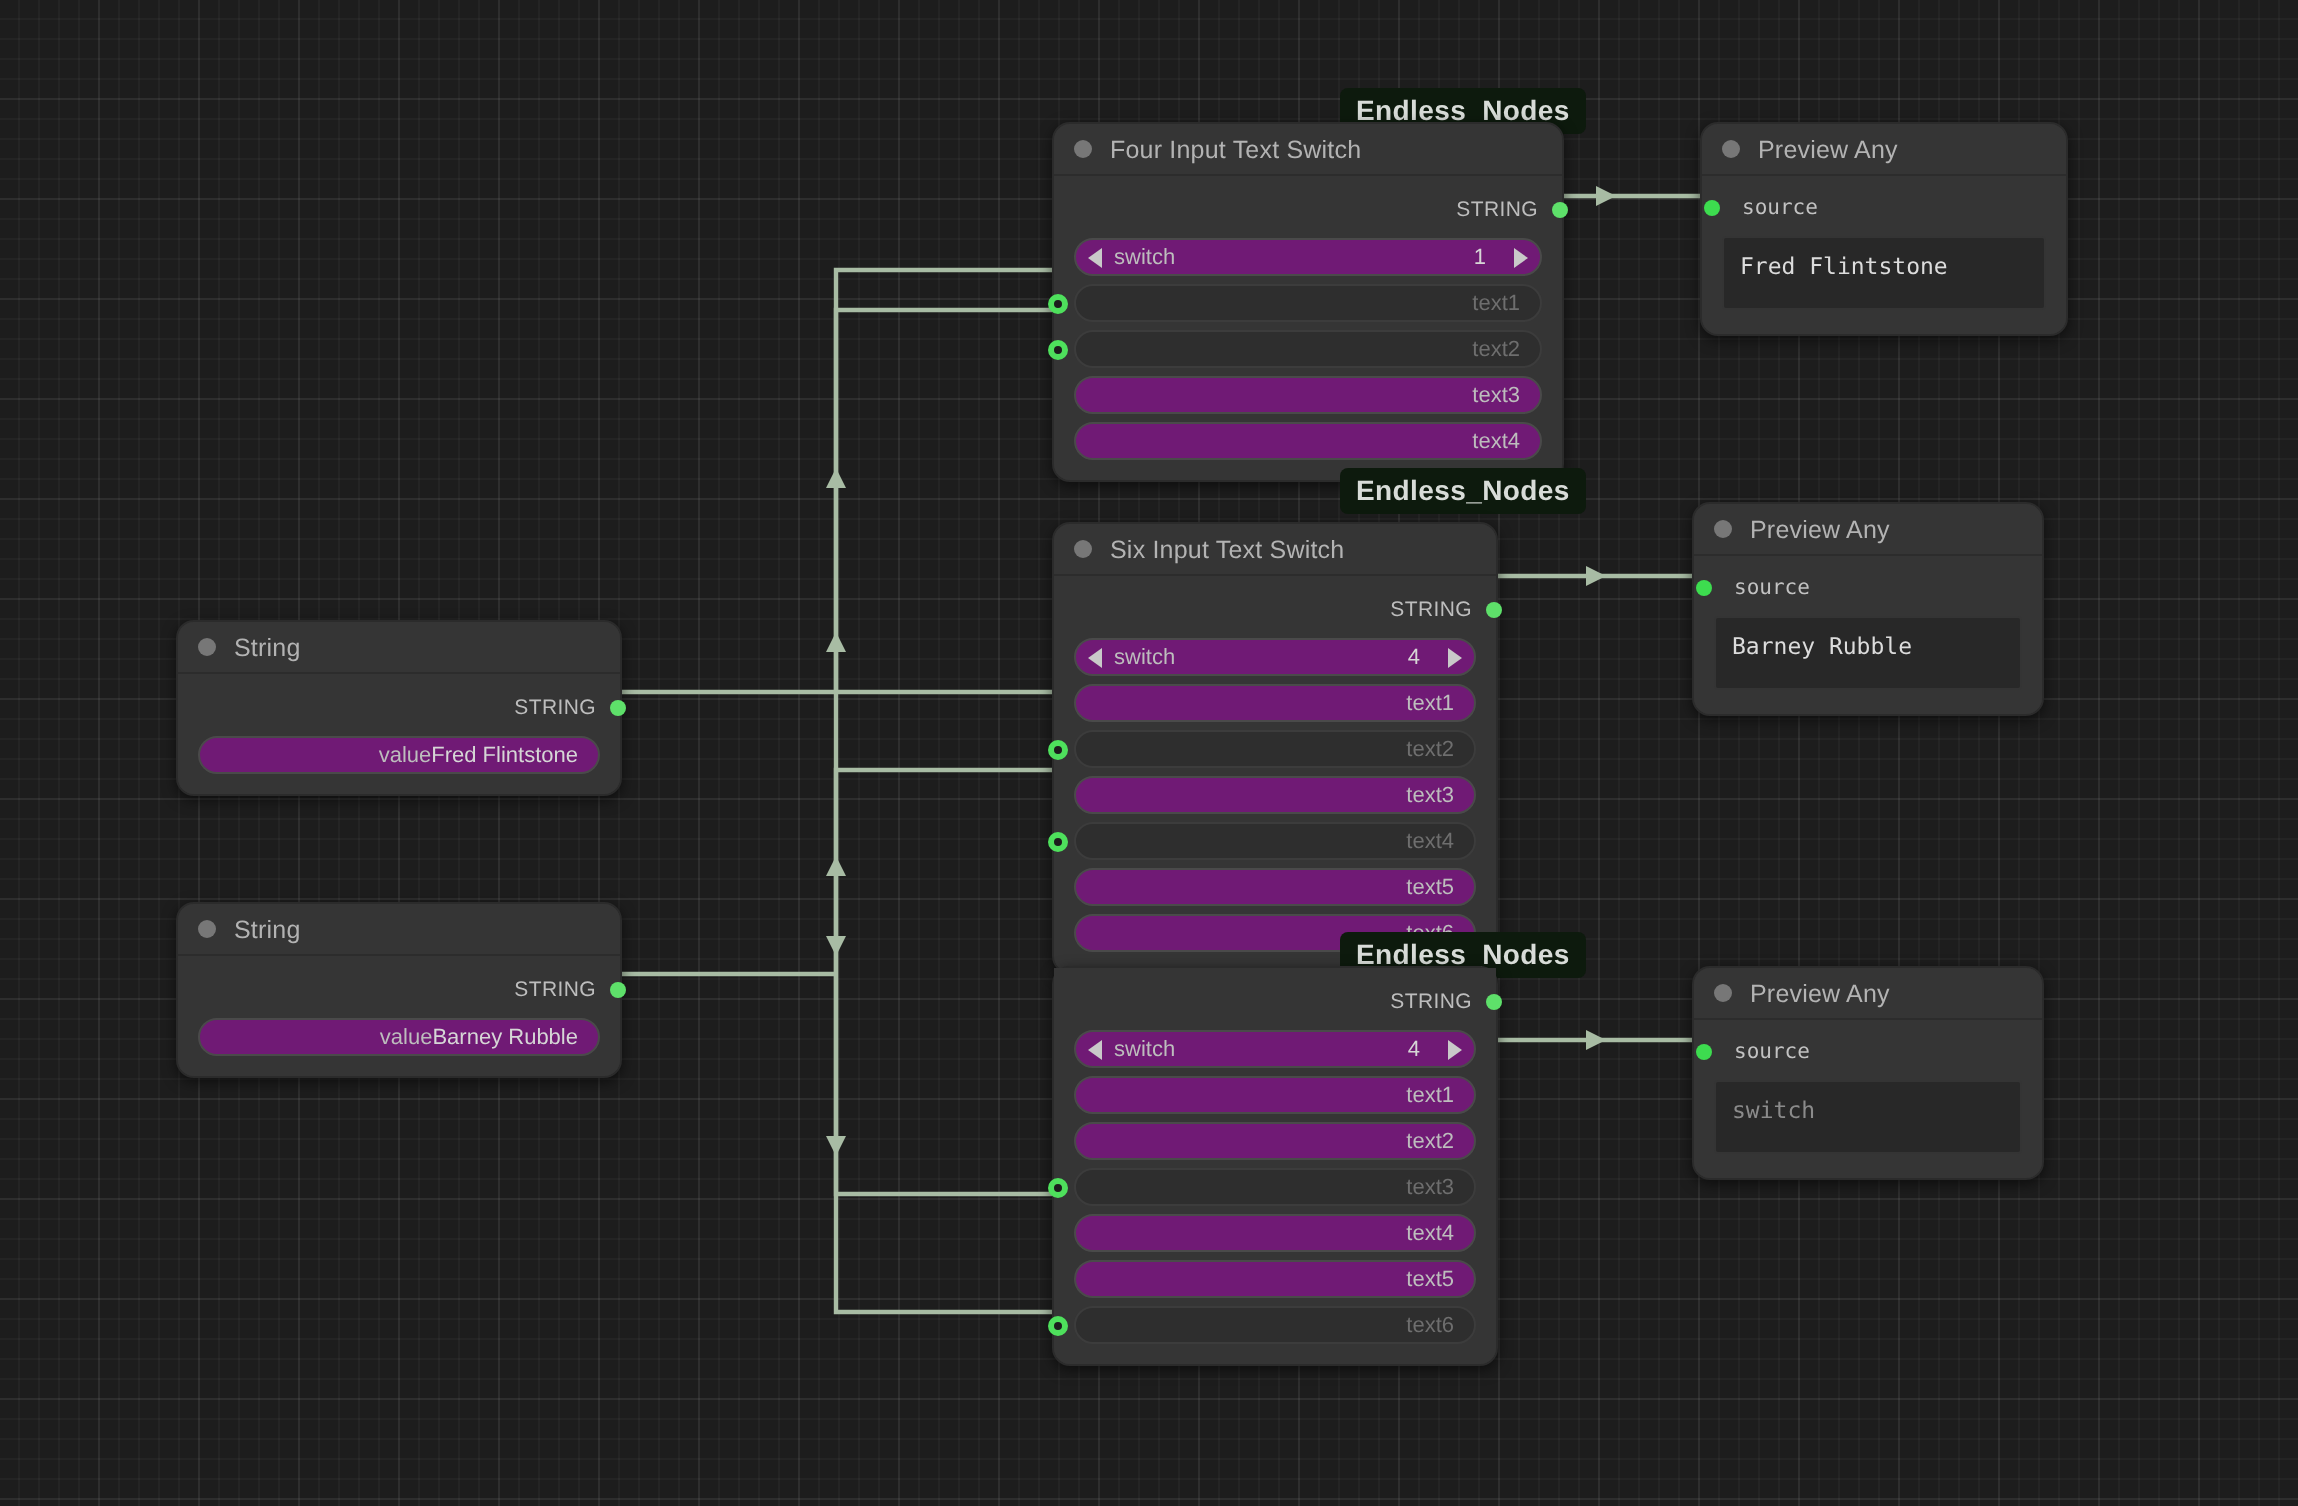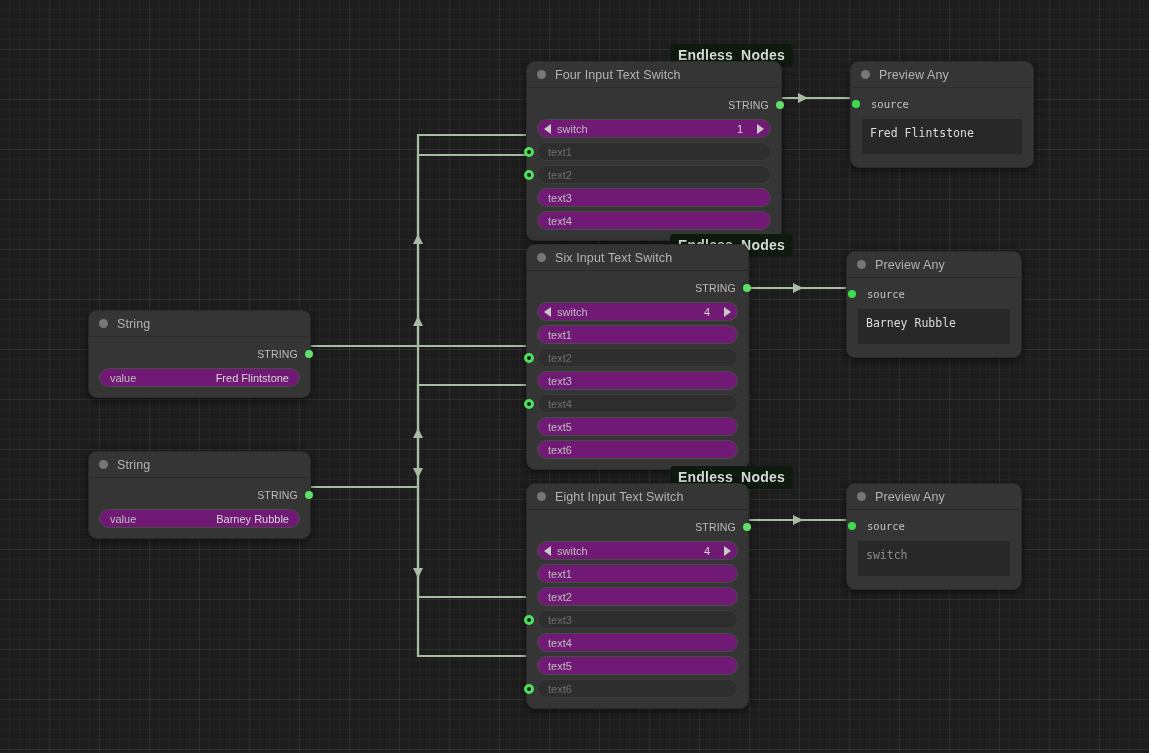--- a/index.html
+++ b/index.html
@@ -71,21 +71,21 @@
     height:19px;margin-top:4px;
     background:#701a75;
     border:1px solid #4a4a4a;
     border-radius:10px;
     display:flex;align-items:center;
     padding:0 10px;
     box-sizing:border-box;
     font-size:11px;color:#bdbdbd;
   }
   .widget.dim{color:#6e6e6e;border-color:#3c3c3c;background:#2e2e2e;}
-  .widget .wname{flex:1 1 auto;white-space:nowrap;overflow:hidden;}
+  .widget .wname{flex:1 1 auto;white-space:nowrap;overflow:hidden;text-align:right;}
   .widget .wval{color:#d6d6d6;font-size:11px;white-space:nowrap;}
   .combo{justify-content:space-between;padding:0 6px;}
   .combo .arrow{
     width:0;height:0;flex:0 0 auto;
   }
   .combo .arrow.left{
     border-top:5px solid transparent;border-bottom:5px solid transparent;
     border-right:7px solid #c9c9c9;margin-right:6px;
   }
   .combo .arrow.right{
@@ -234,21 +234,21 @@
     <div class="widget">
       <span class="wname">text3</span>
     </div>
     <div class="widget">
       <span class="wname">text4</span>
     </div>
   </div>
 </div>
 
 <div class="badge" style="left:670px;top:234px;">Endless_Nodes</div>
-<div class="node" style="left:526px;top:244px;width:223px;">
+<div class="node" style="left:526px;top:261px;width:223px;">
   <div class="node-header">
     <span class="node-dot"></span>
     <span class="node-title">Six Input Text Switch</span>
   </div>
   <div class="node-body">
     <div class="out-row">
       <span class="out-label">STRING</span>
       <span class="slot out"></span>
     </div>
     <div class="widget combo">
@@ -275,24 +275,20 @@
       <span class="wname">text5</span>
     </div>
     <div class="widget">
       <span class="wname">text6</span>
     </div>
   </div>
 </div>
 
 <div class="badge" style="left:670px;top:466px;">Endless_Nodes</div>
 <div class="node" style="left:526px;top:483px;width:223px;">
-  <div class="node-header">
-    <span class="node-dot"></span>
-    <span class="node-title">Eight Input Text Switch</span>
-  </div>
   <div class="node-body">
     <div class="out-row">
       <span class="out-label">STRING</span>
       <span class="slot out"></span>
     </div>
     <div class="widget combo">
       <span class="arrow left"></span>
       <span class="cname">switch</span>
       <span class="cval">4</span>
       <span class="arrow right"></span>

